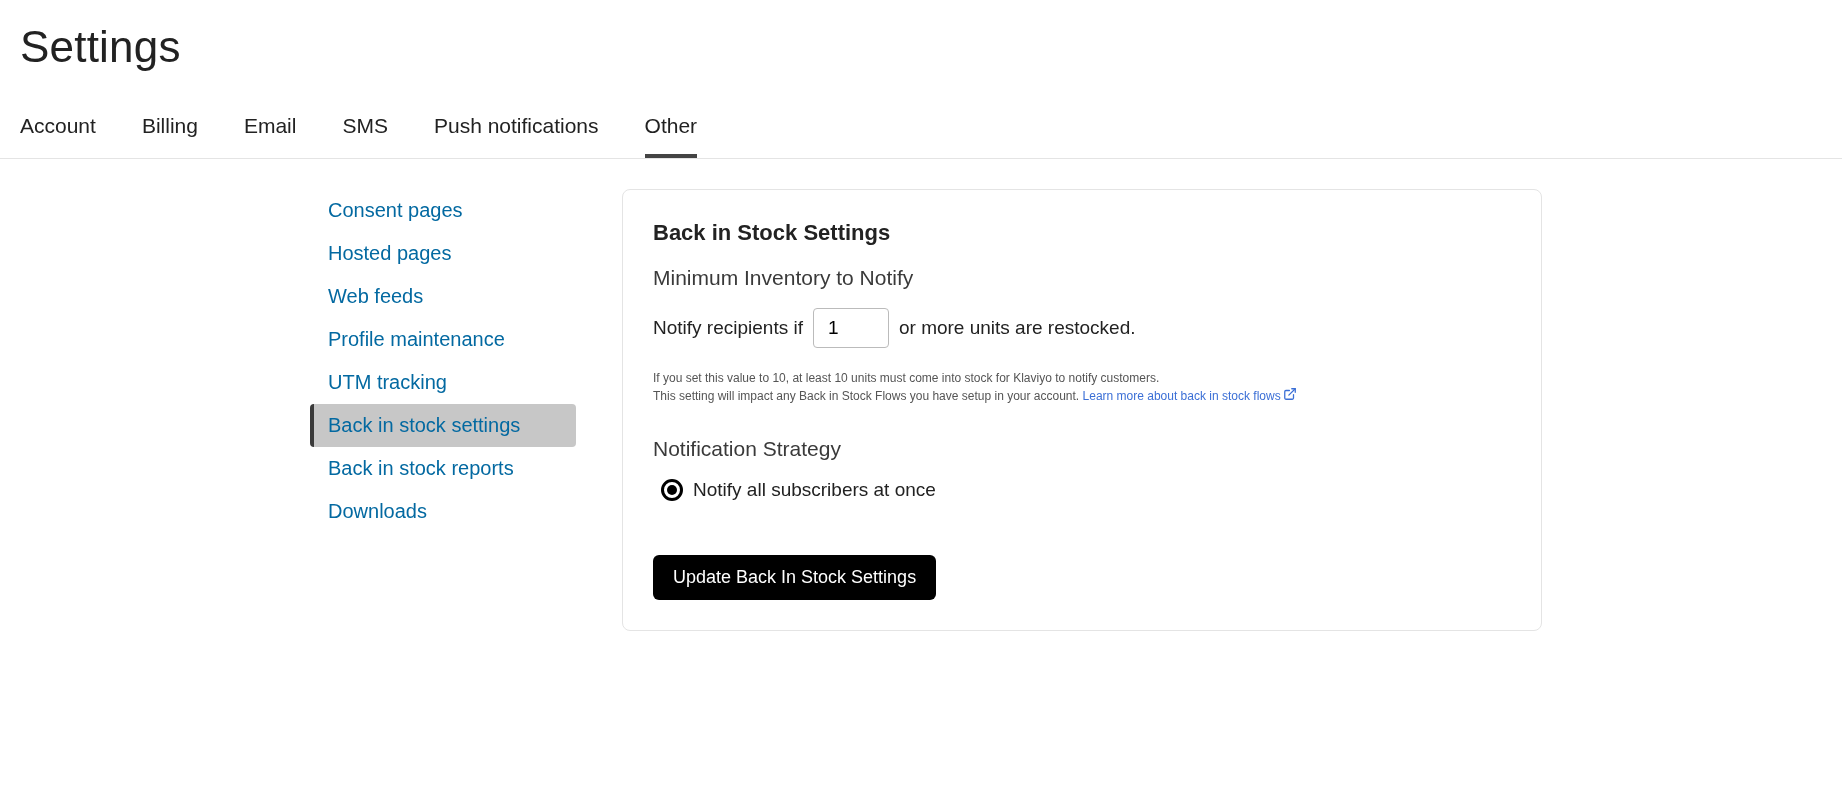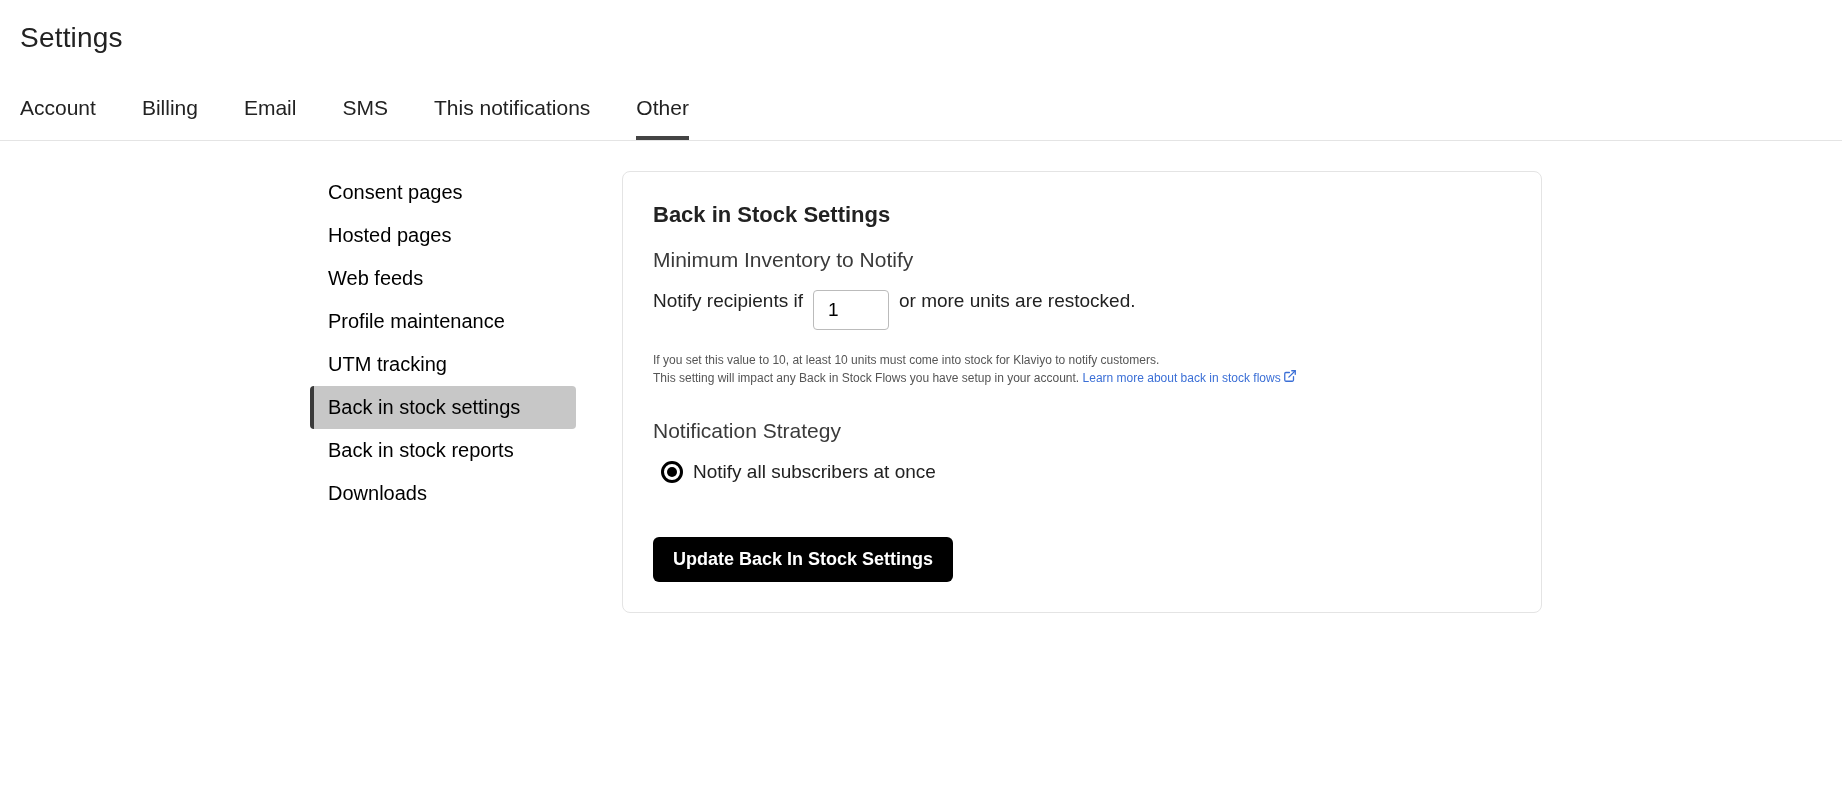--- a/index.html
+++ b/index.html
@@ -3,21 +3,21 @@
 <meta charset="utf-8">
 <style>
   * { box-sizing: border-box; margin: 0; padding: 0; }
   body {
     font-family: -apple-system, BlinkMacSystemFont, "Segoe UI", Helvetica, Arial, sans-serif;
     color: #1a1a1a;
     background: #fff;
     width: 1842px;
   }
   .page-title {
-    font-size: 28px;
+    font-size: 44px;
     font-weight: 400;
     padding: 22px 8px 10px 20px;
     letter-spacing: 0.2px;
     color: #222;
   }
   .tabs {
     display: flex;
     gap: 46px;
     padding: 0 20px;
     border-bottom: 1px solid #e4e4e4;
@@ -41,21 +41,21 @@
   }
   .sidebar {
     width: 266px;
     margin-left: 290px;
     display: flex;
     flex-direction: column;
   }
   .sidebar-item {
     font-size: 20px;
     padding: 10px 14px;
-    color: #000000;
+    color: #0369a1;
     cursor: pointer;
     border-left: 4px solid transparent;
     border-radius: 4px;
   }
   .sidebar-item.active {
     background: #c7c7c7;
     border-left: 4px solid #3a3a3a;
   }
   .panel {
     flex: 0 0 920px;
@@ -70,20 +70,21 @@
     margin-bottom: 20px;
   }
   .section-title {
     font-size: 21px;
     font-weight: 400;
     color: #3a3a3a;
     margin-bottom: 18px;
   }
   .row-inline {
     display: flex;
+    align-items: center;
     gap: 10px;
     font-size: 19px;
     color: #222;
     margin-bottom: 22px;
   }
   .num-input {
     width: 76px;
     height: 40px;
     font-size: 19px;
     text-align: left;
@@ -138,37 +139,37 @@
     width: 10px; height: 10px;
     background: #000;
     border-radius: 50%;
     transform: translate(-50%, -50%);
   }
   .primary-btn {
     background: #000;
     color: #fff;
     border: none;
     font-size: 18px;
-    font-weight: 700;
+    font-weight: 400;
     padding: 12px 20px;
     border-radius: 6px;
     cursor: pointer;
   }
 </style>
 </head>
 <body>
 
 <h1 class="page-title">Settings</h1>
 
 <nav class="tabs">
   <div class="tab">Account</div>
   <div class="tab">Billing</div>
   <div class="tab">Email</div>
   <div class="tab">SMS</div>
-  <div class="tab">This notifications</div>
+  <div class="tab">Push notifications</div>
   <div class="tab active">Other</div>
 </nav>
 
 <div class="content-wrap">
 
   <aside class="sidebar">
     <div class="sidebar-item">Consent pages</div>
     <div class="sidebar-item">Hosted pages</div>
     <div class="sidebar-item">Web feeds</div>
     <div class="sidebar-item">Profile maintenance</div>

